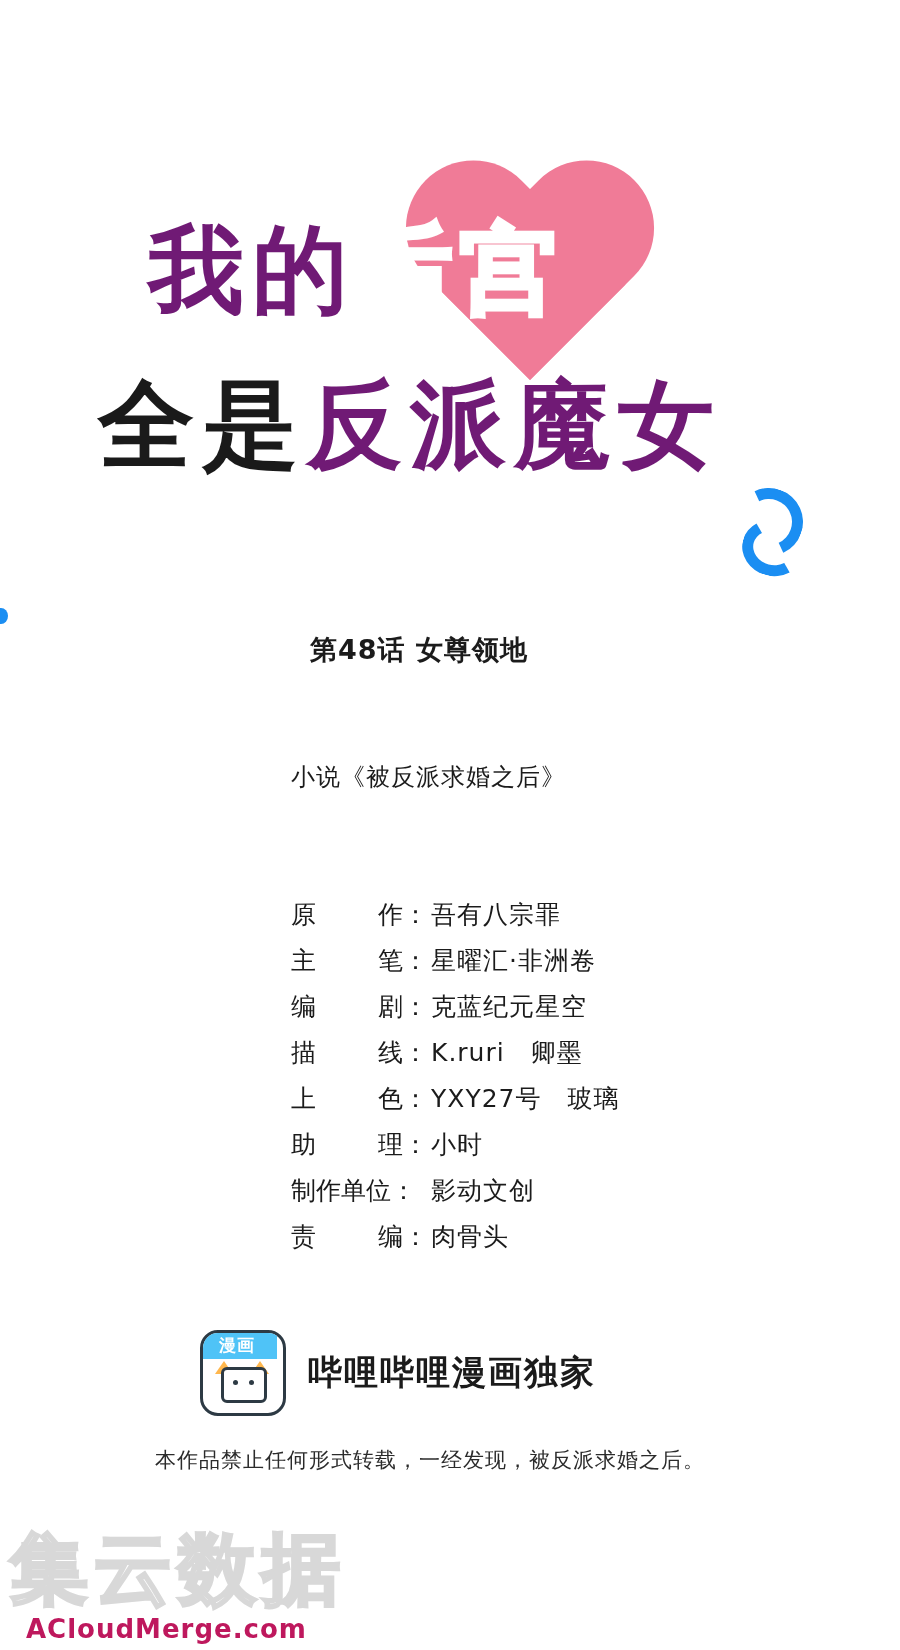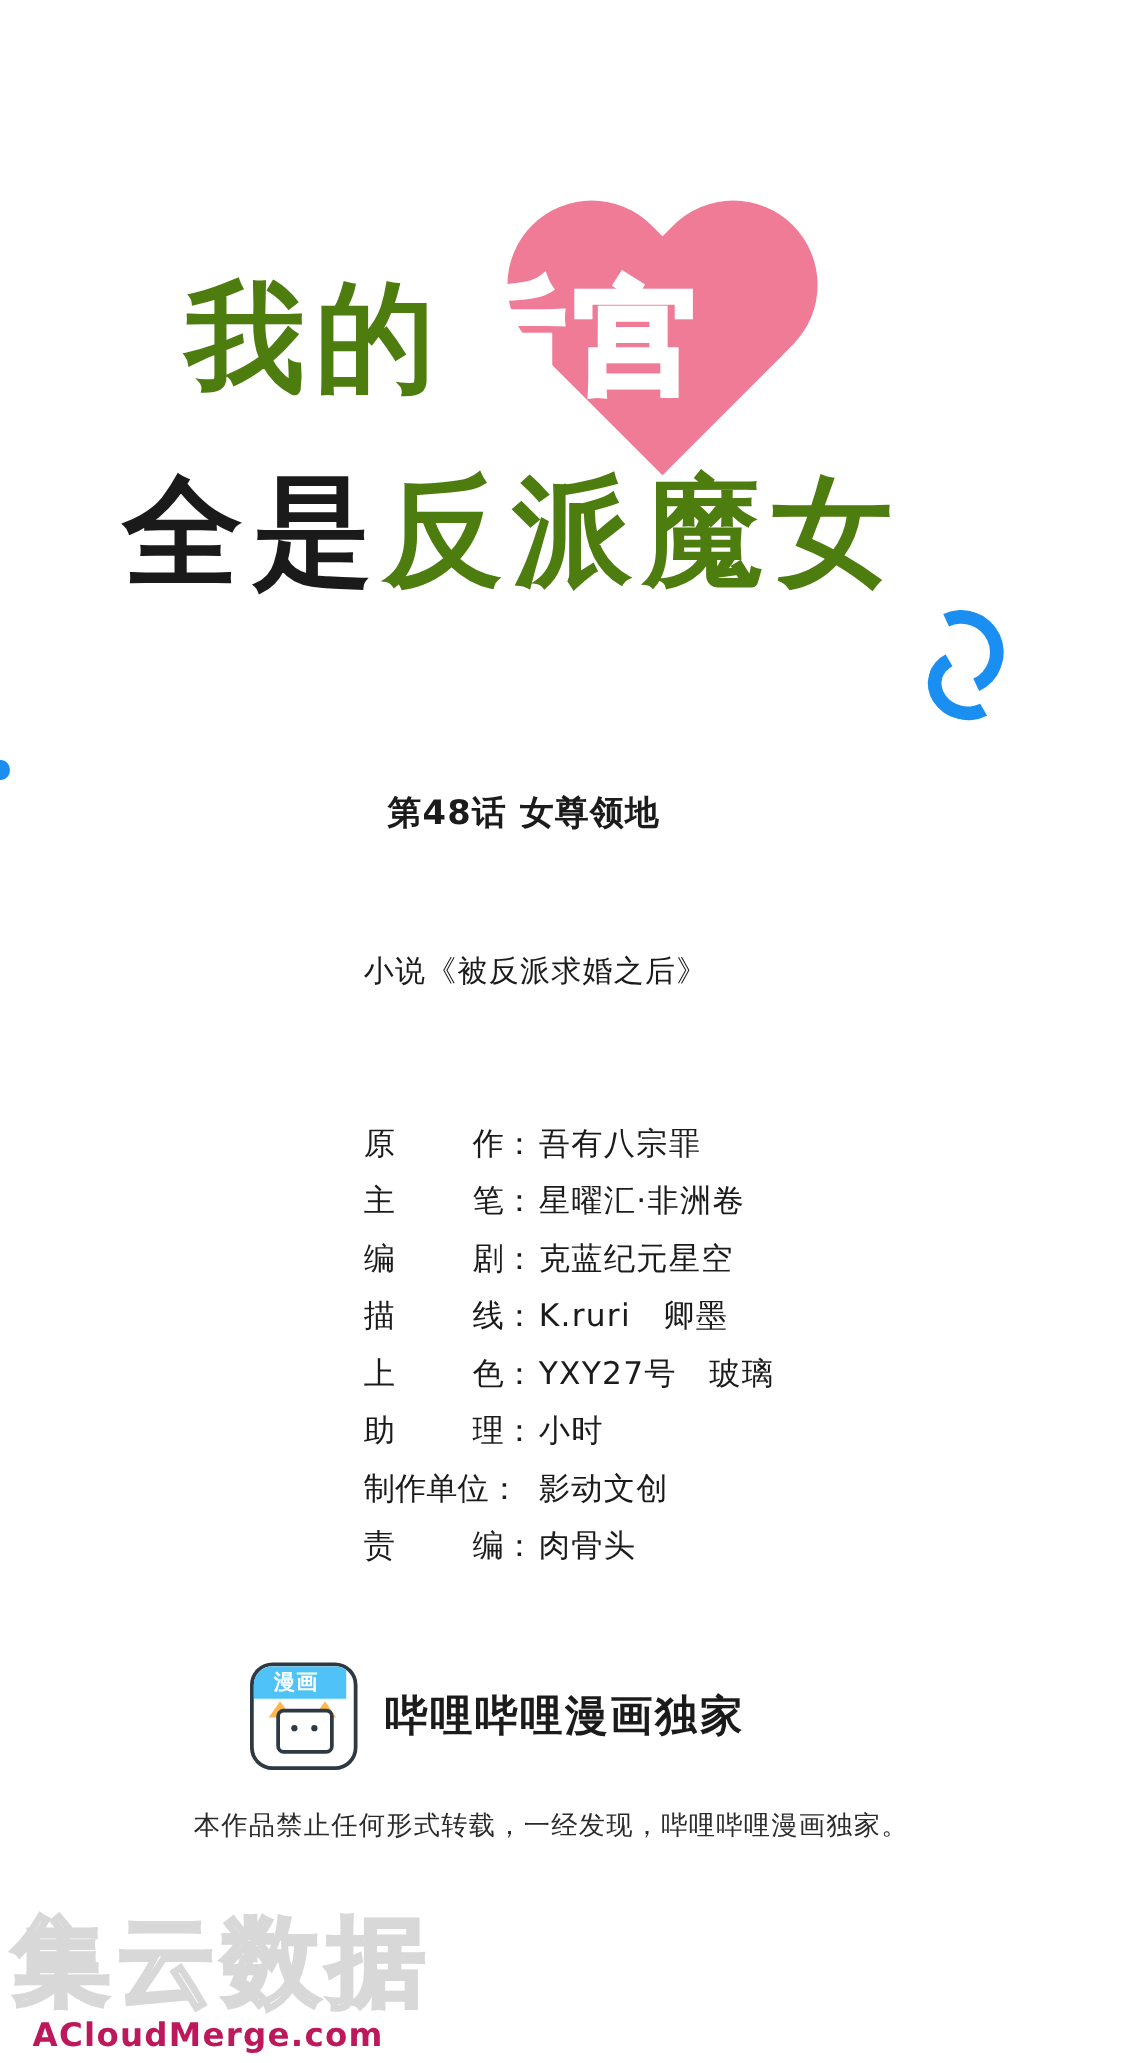--- a/index.html
+++ b/index.html
@@ -66,21 +66,21 @@
     font-size: 96px;
     line-height: 100px;
   }
   #title-row2 {
     top: 255px;
     left: 98px;
     font-size: 96px;
     line-height: 100px;
   }
   .t-blue {
-    color: #4d7c0f;
+    color: #701a75;
     -webkit-text-stroke: 6px #ffffff;
     paint-order: stroke fill;
   }
   .t-dark {
     color: #1a1a1a;
     -webkit-text-stroke: 6px #ffffff;
     paint-order: stroke fill;
   }
   .t-white {
     color: #ffffff;
@@ -370,18 +370,18 @@
     <div class="lg-ear l"></div>
     <div class="lg-ear r"></div>
     <div class="lg-face">
       <div class="lg-eye l"></div>
       <div class="lg-eye r"></div>
     </div>
   </div>
   <div id="publisher-text">哔哩哔哩漫画独家</div>
 </div>
 
-<div id="copyright">本作品禁止任何形式转载，一经发现，哔哩哔哩漫画独家。</div>
+<div id="copyright">本作品禁止任何形式转载，一经发现，被反派求婚之后。</div>
 
 <div id="watermark">
   <div id="watermark-cn">集云数据</div>
   <div id="watermark-en">ACloudMerge.com</div>
 </div>
 
 </body></html>

